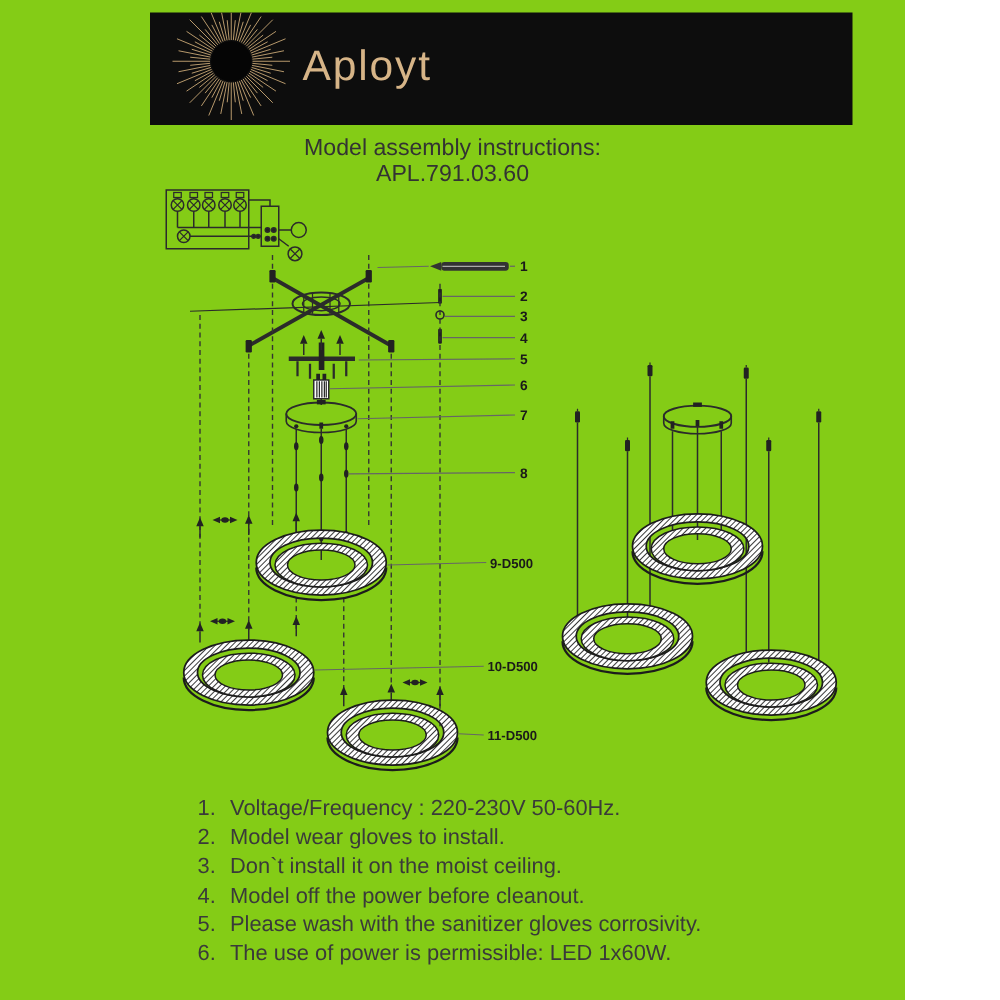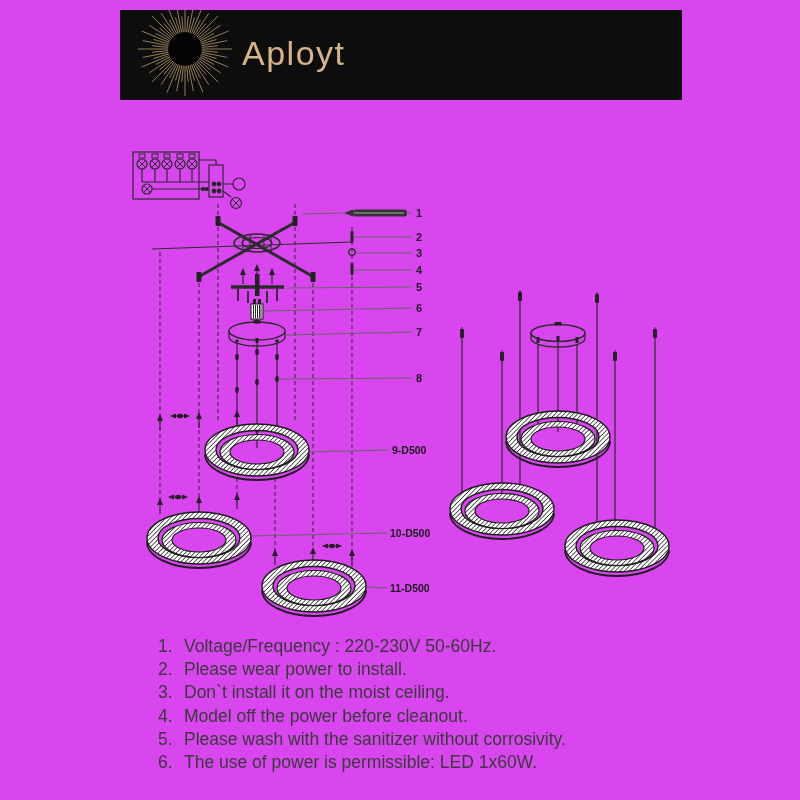--- a/index.html
+++ b/index.html
@@ -1,16 +1,16 @@
 <!DOCTYPE html>
 <html style="--header-bg: #0d0d0d; --accent: #c9a876; --accent2: #d6b487; --text: #3a3a3a;"><head>
 <meta charset="utf-8">
 <style>
   html,body{margin:0;padding:0;background:#fff;}
-  .page{position:relative;width:800px;height:800px;background:#d946ef;overflow:hidden;
+  .page{position:relative;width:724px;height:800px;background:#84cc16;overflow:hidden;
         font-family:"Liberation Sans",sans-serif;}
   .header-bar{position:absolute;left:120px;top:10px;width:562px;height:90px;background:var(--header-bg,#0d0d0d);overflow:hidden;}
   .header-bar svg{position:absolute;left:0;top:0;}
   .brand{position:absolute;left:122px;top:50%;transform:translateY(-54%);
          font-size:34px;letter-spacing:1.5px;color:var(--accent2,#d6b487);font-weight:400;}
   .title-block{position:absolute;left:0;top:107px;width:100%;text-align:center;
                color:#333;font-size:18.5px;line-height:21px;}
   .diagram-svg{position:absolute;left:0;top:0;width:800px;height:800px;}
   .instructions{position:absolute;left:158px;top:635px;width:540px;color:var(--text,#3a3a3a);
                 font-size:17.5px;line-height:23.2px;}
@@ -104,20 +104,22 @@
           <line x1="585" y1="-30" x2="400.3015574023025" y2="-266.4032260820166" stroke="#e6cba2" stroke-width="1.70" opacity="0.95"></line>
           <line x1="585" y1="-30" x2="426.02422073003856" y2="-284.4144288469278" stroke="#9b8263" stroke-width="1.60" opacity="0.95"></line>
           <line x1="585" y1="-30" x2="453.48865596327676" y2="-299.6382138897501" stroke="#c9a876" stroke-width="1.50" opacity="0.95"></line>
           <line x1="585" y1="-30" x2="482.3939570022994" y2="-311.9077862357725" stroke="#e6cba2" stroke-width="1.40" opacity="0.95"></line>
         </g>
     </svg>
     <span class="brand">Aployt</span>
   </div>
 
   <div class="title-block">
+    <div>Model assembly instructions:</div>
+    <div>APL.791.03.60</div>
   </div>
 
   <svg class="diagram-svg" viewBox="0 0 800 800">
     <defs>
       <pattern id="hatch" width="3.2" height="3.2" patternUnits="userSpaceOnUse" patternTransform="rotate(45)">
         <rect width="3.2" height="3.2" fill="#ffffff"></rect>
         <line x1="0" y1="0" x2="0" y2="3.2" stroke="#1c1c1c" stroke-width="1.4"></line>
       </pattern>
     </defs>
 
@@ -350,33 +352,33 @@
     </g>
   </svg>
 
   <div class="instructions" id="instr">
       <div class="instr-row">
         <span class="instr-num">1.</span>
         <span class="instr-text">Voltage/Frequency : 220-230V 50-60Hz.</span>
       </div>
       <div class="instr-row">
         <span class="instr-num">2.</span>
-        <span class="instr-text">Please wear power to install.</span>
+        <span class="instr-text">Model wear gloves to install.</span>
       </div>
       <div class="instr-row">
         <span class="instr-num">3.</span>
         <span class="instr-text">Don`t install it on the moist ceiling.</span>
       </div>
       <div class="instr-row">
         <span class="instr-num">4.</span>
         <span class="instr-text">Model off the power before cleanout.</span>
       </div>
       <div class="instr-row">
         <span class="instr-num">5.</span>
-        <span class="instr-text">Please wash with the sanitizer without corrosivity.</span>
+        <span class="instr-text">Please wash with the sanitizer gloves corrosivity.</span>
       </div>
       <div class="instr-row">
         <span class="instr-num">6.</span>
         <span class="instr-text">The use of power is permissible: LED 1x60W.</span>
       </div>
     </div>
 
 </div>
 
 </body></html>

